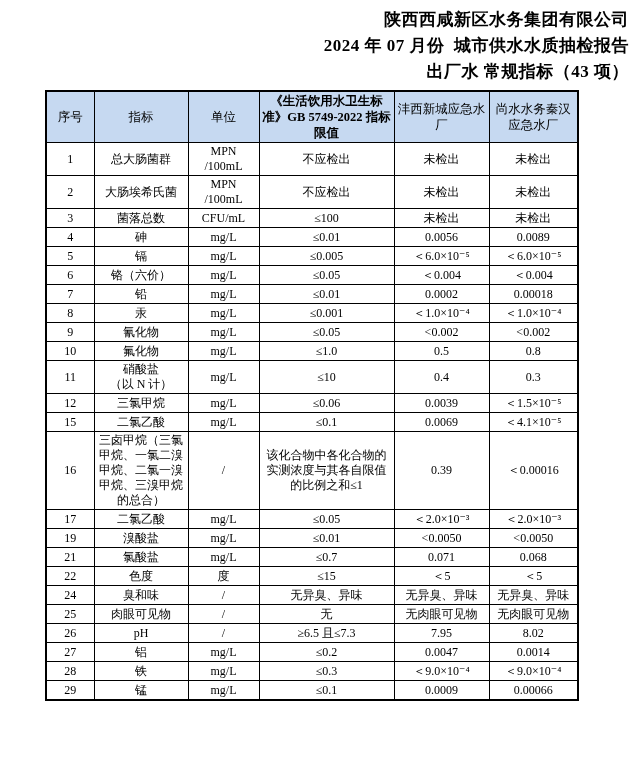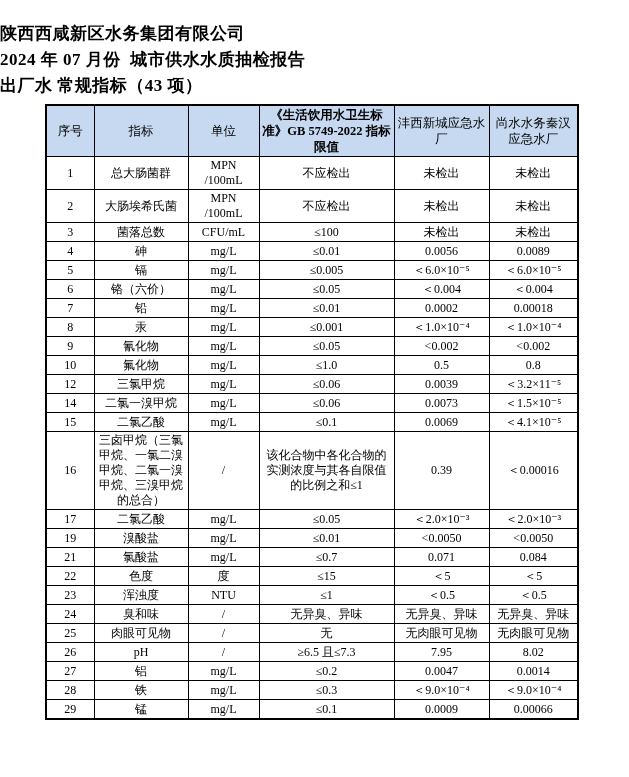--- a/index.html
+++ b/index.html
@@ -4,21 +4,21 @@
 <style>
   html, body { margin: 0; padding: 0; }
   body {
     width: 629px; height: 777px;
     background: #ffffff;
     color: #000;
     font-family: "Liberation Serif", "DejaVu Serif", serif;
   }
   .page { position: relative; width: 629px; height: 777px; overflow: hidden; }
 
-  .titles { padding-top: 21px; text-align: left; }
+  .titles { padding-top: 7px; text-align: right; }
   .title-line {
     font-size: 17px; font-weight: bold; line-height: 26px;
     letter-spacing: 0.5px; white-space: pre;
   }
 
   table.report {
     border-collapse: collapse;
     table-layout: fixed;
     width: 532px;
     margin: 5px 0 0 45px;
@@ -148,33 +148,34 @@
         </tr>
         <tr>
           <td>10</td>
           <td>氟化物</td>
           <td>mg/L</td>
           <td>≤1.0</td>
           <td>0.5</td>
           <td>0.8</td>
         </tr>
         <tr>
+          <td>11</td>
+          <td>硝酸盐
+（以 N 计）</td>
+          <td>mg/L</td>
+          <td>≤10</td>
+          <td>0.4</td>
+          <td>0.3</td>
+        </tr>
+        <tr>
           <td>12</td>
           <td>三氯甲烷</td>
           <td>mg/L</td>
           <td>≤0.06</td>
           <td>0.0039</td>
-          <td>＜3.2×11⁻⁵</td>
-        </tr>
-        <tr>
-          <td>14</td>
-          <td>二氯一溴甲烷</td>
-          <td>mg/L</td>
-          <td>≤0.06</td>
-          <td>0.0073</td>
           <td>＜1.5×10⁻⁵</td>
         </tr>
         <tr>
           <td>15</td>
           <td>二氯乙酸</td>
           <td>mg/L</td>
           <td>≤0.1</td>
           <td>0.0069</td>
           <td>＜4.1×10⁻⁵</td>
         </tr>
@@ -201,39 +202,31 @@
           <td>≤0.01</td>
           <td>&lt;0.0050</td>
           <td>&lt;0.0050</td>
         </tr>
         <tr>
           <td>21</td>
           <td>氯酸盐</td>
           <td>mg/L</td>
           <td>≤0.7</td>
           <td>0.071</td>
-          <td>0.084</td>
+          <td>0.068</td>
         </tr>
         <tr>
           <td>22</td>
           <td>色度</td>
           <td>度</td>
           <td>≤15</td>
           <td>＜5</td>
           <td>＜5</td>
         </tr>
         <tr>
-          <td>23</td>
-          <td>浑浊度</td>
-          <td>NTU</td>
-          <td>≤1</td>
-          <td>＜0.5</td>
-          <td>＜0.5</td>
-        </tr>
-        <tr>
           <td>24</td>
           <td>臭和味</td>
           <td>/</td>
           <td>无异臭、异味</td>
           <td>无异臭、异味</td>
           <td>无异臭、异味</td>
         </tr>
         <tr>
           <td>25</td>
           <td>肉眼可见物</td>

